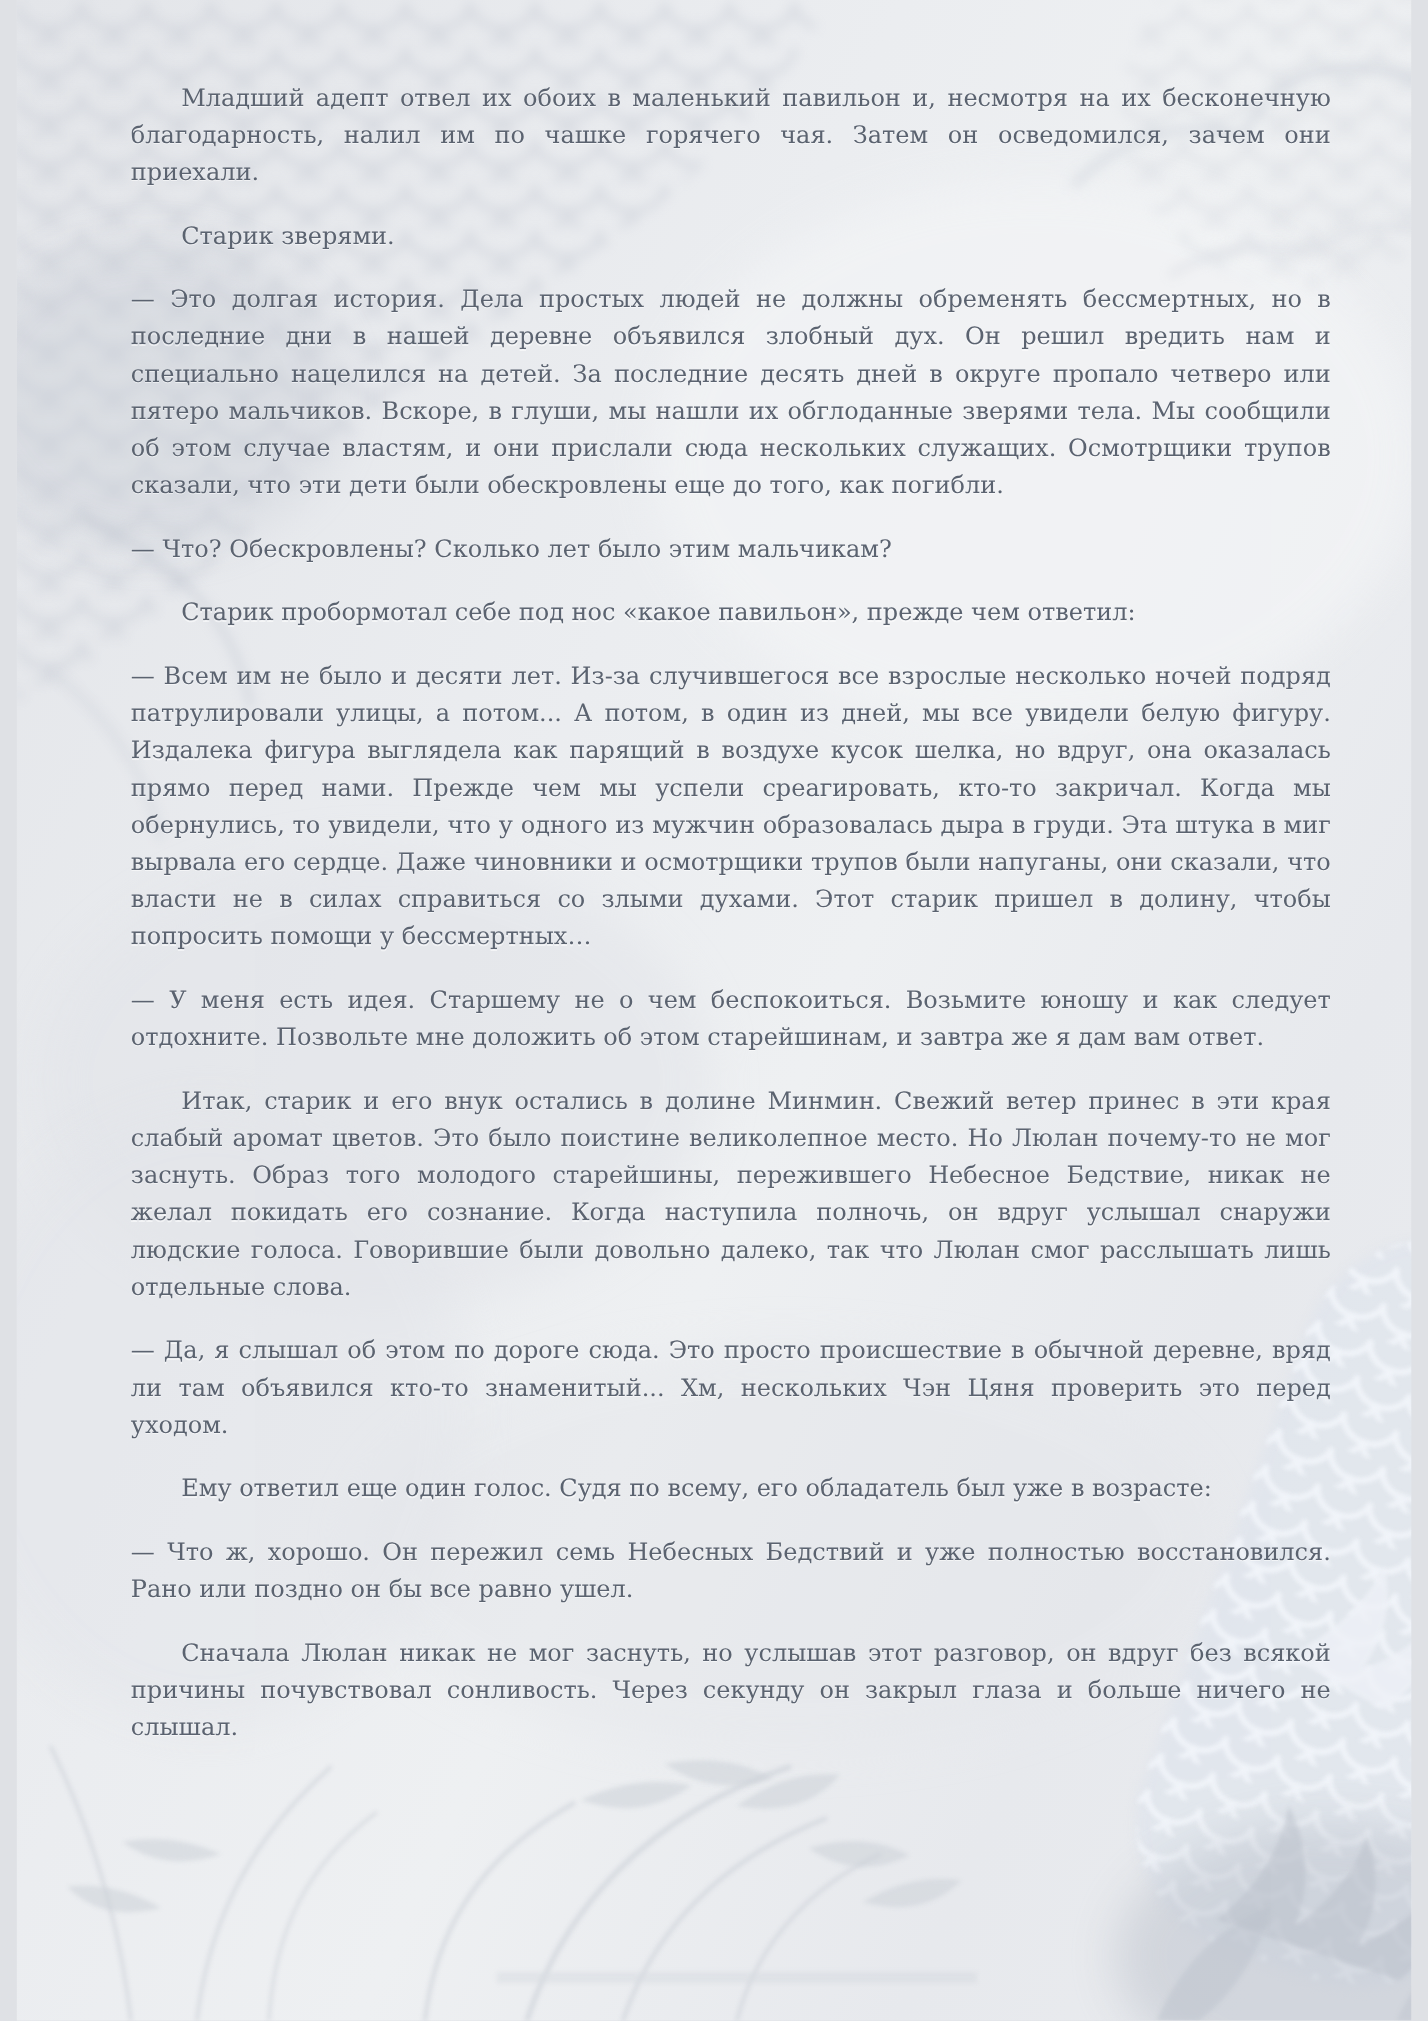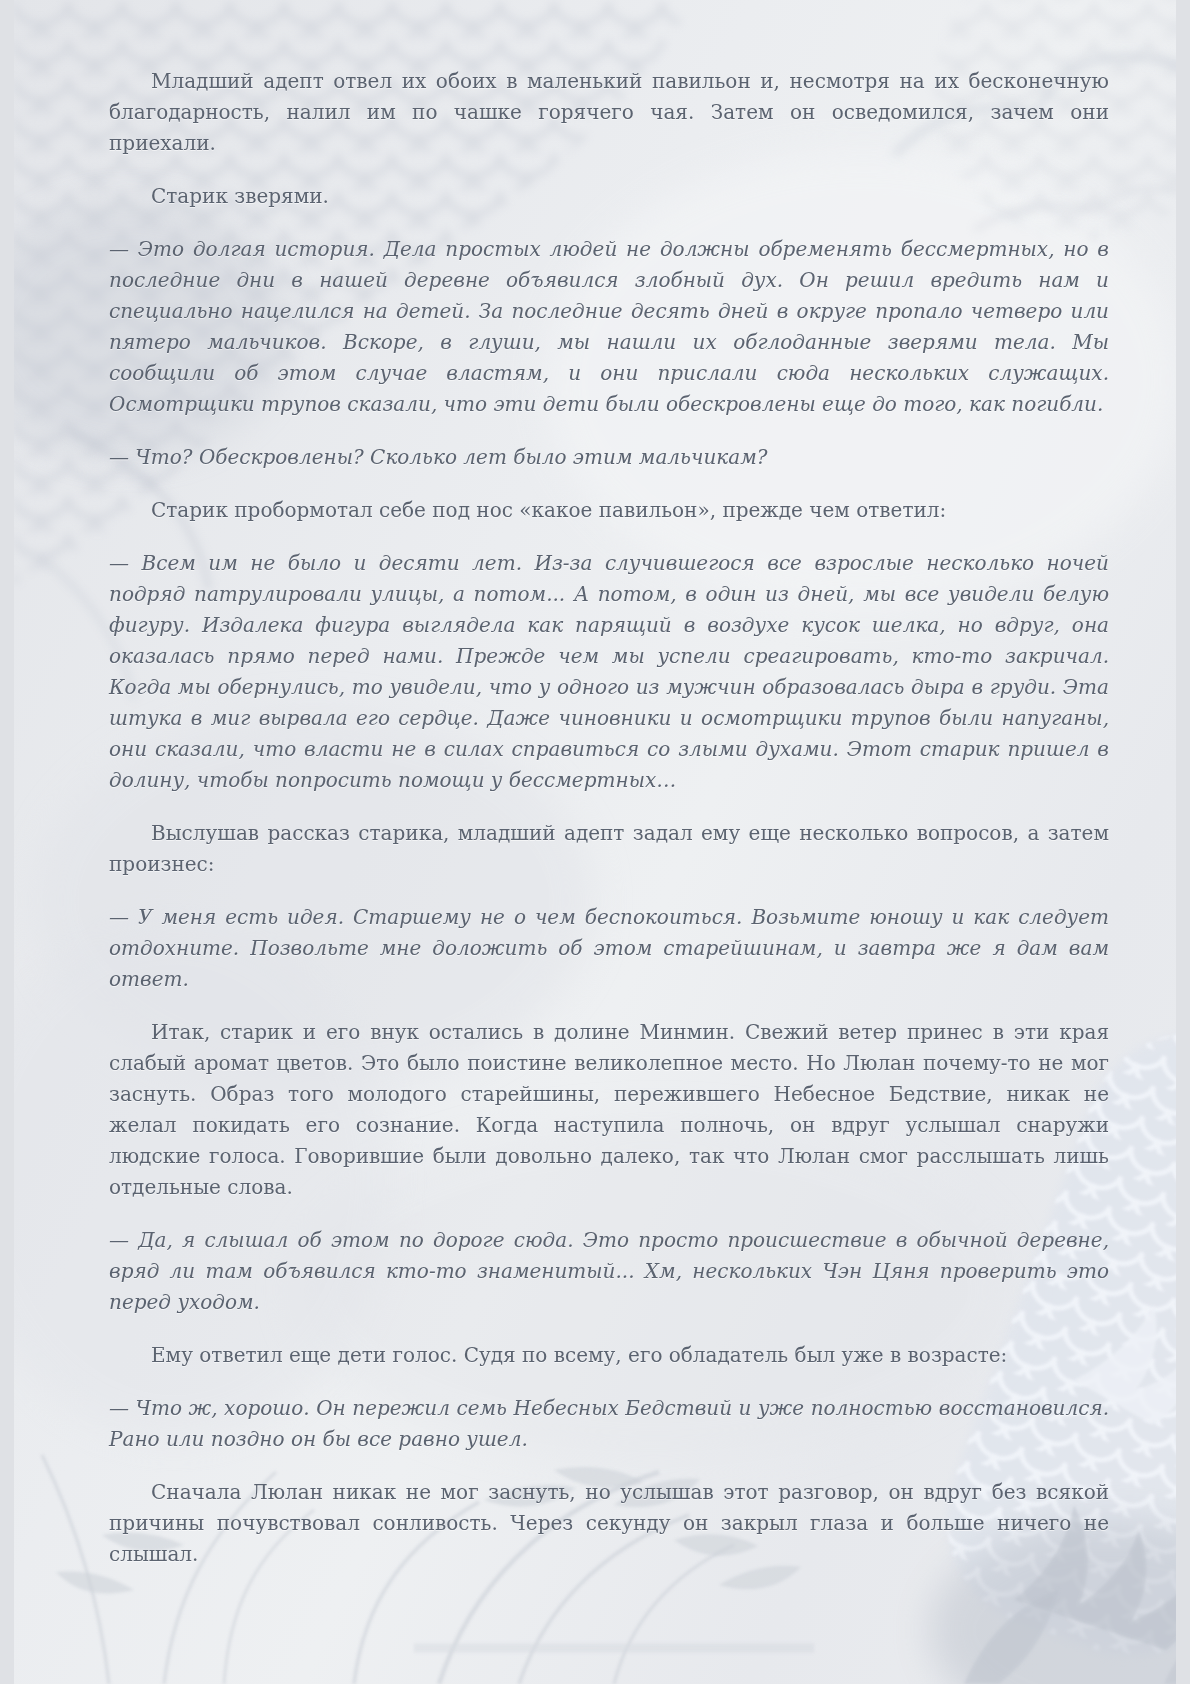--- a/index.html
+++ b/index.html
@@ -15,21 +15,21 @@
   .page-text{
     position:absolute;left:95px;top:66px;width:1000px;
     color:#5b6370;
     font-size:20px;line-height:31px;
     text-align:justify;
     text-shadow:0 1px 0 rgba(255,255,255,.55);
     z-index:2;
   }
   .page-text p{margin:0 0 22px 0;}
   .page-text p.pi{text-indent:42px;}
-  .page-text p.pd{text-indent:0;font-style:italic;}
+  .page-text p.pd{text-indent:0;}
 </style>
 </head>
 <body>
 
 <div class="page">
 
   <svg class="bg-art" viewBox="0 0 1190 1684" xmlns="http://www.w3.org/2000/svg" aria-hidden="true">
     <defs>
       <pattern id="pScaleGray" width="54" height="38" patternUnits="userSpaceOnUse">
         <g fill="none" stroke="#c3c8d2" stroke-width="6">
@@ -113,22 +113,21 @@
     </g>
   </svg>
 
   <div class="page-text">
     <p class="pi">Младший адепт отвел их обоих в маленький павильон и, несмотря на их бесконечную благодарность, налил им по чашке горячего чая. Затем он осведомился, зачем они приехали.</p>
     <p class="pi">Старик зверями.</p>
     <p class="pd">— Это долгая история. Дела простых людей не должны обременять бессмертных, но в последние дни в нашей деревне объявился злобный дух. Он решил вредить нам и специально нацелился на детей. За последние десять дней в округе пропало четверо или пятеро мальчиков. Вскоре, в глуши, мы нашли их обглоданные зверями тела. Мы сообщили об этом случае властям, и они прислали сюда нескольких служащих. Осмотрщики трупов сказали, что эти дети были обескровлены еще до того, как погибли.</p>
     <p class="pd">— Что? Обескровлены? Сколько лет было этим мальчикам?</p>
     <p class="pi">Старик пробормотал себе под нос «какое павильон», прежде чем ответил:</p>
     <p class="pd">— Всем им не было и десяти лет. Из-за случившегося все взрослые несколько ночей подряд патрулировали улицы, а потом... А потом, в один из дней, мы все увидели белую фигуру. Издалека фигура выглядела как парящий в воздухе кусок шелка, но вдруг, она оказалась прямо перед нами. Прежде чем мы успели среагировать, кто-то закричал. Когда мы обернулись, то увидели, что у одного из мужчин образовалась дыра в груди. Эта штука в миг вырвала его сердце. Даже чиновники и осмотрщики трупов были напуганы, они сказали, что власти не в силах справиться со злыми духами. Этот старик пришел в долину, чтобы попросить помощи у бессмертных…</p>
-    <p class="pi">Выслушав рассказ старика, младший адепт задал ему еще несколько вопросов, а затем произнес:</p>
     <p class="pd">— У меня есть идея. Старшему не о чем беспокоиться. Возьмите юношу и как следует отдохните. Позвольте мне доложить об этом старейшинам, и завтра же я дам вам ответ.</p>
     <p class="pi">Итак, старик и его внук остались в долине Минмин. Свежий ветер принес в эти края слабый аромат цветов. Это было поистине великолепное место. Но Люлан почему-то не мог заснуть. Образ того молодого старейшины, пережившего Небесное Бедствие, никак не желал покидать его сознание. Когда наступила полночь, он вдруг услышал снаружи людские голоса. Говорившие были довольно далеко, так что Люлан смог расслышать лишь отдельные слова.</p>
     <p class="pd">— Да, я слышал об этом по дороге сюда. Это просто происшествие в обычной деревне, вряд ли там объявился кто-то знаменитый... Хм, нескольких Чэн Цяня проверить это перед уходом.</p>
-    <p class="pi">Ему ответил еще дети голос. Судя по всему, его обладатель был уже в возрасте:</p>
+    <p class="pi">Ему ответил еще один голос. Судя по всему, его обладатель был уже в возрасте:</p>
     <p class="pd">— Что ж, хорошо. Он пережил семь Небесных Бедствий и уже полностью восстановился. Рано или поздно он бы все равно ушел.</p>
     <p class="pi">Сначала Люлан никак не мог заснуть, но услышав этот разговор, он вдруг без всякой причины почувствовал сонливость. Через секунду он закрыл глаза и больше ничего не слышал.</p>
   </div>
 
 </div>
 
 </body></html>

